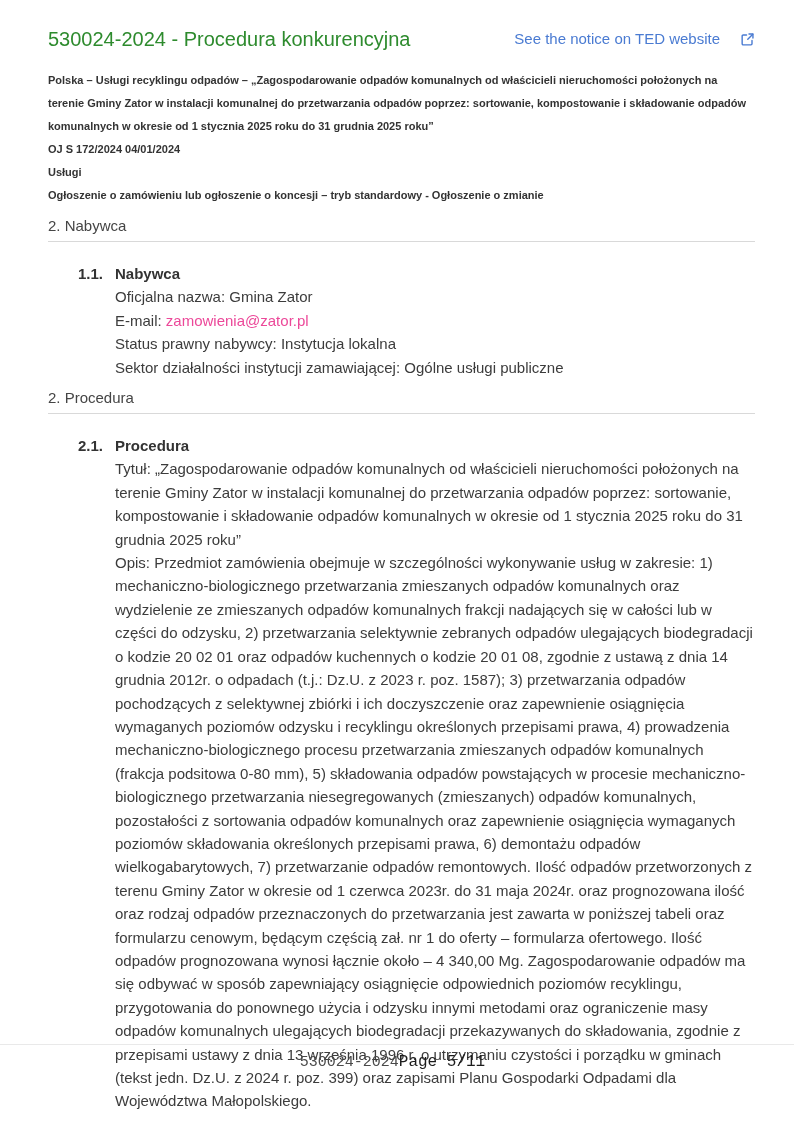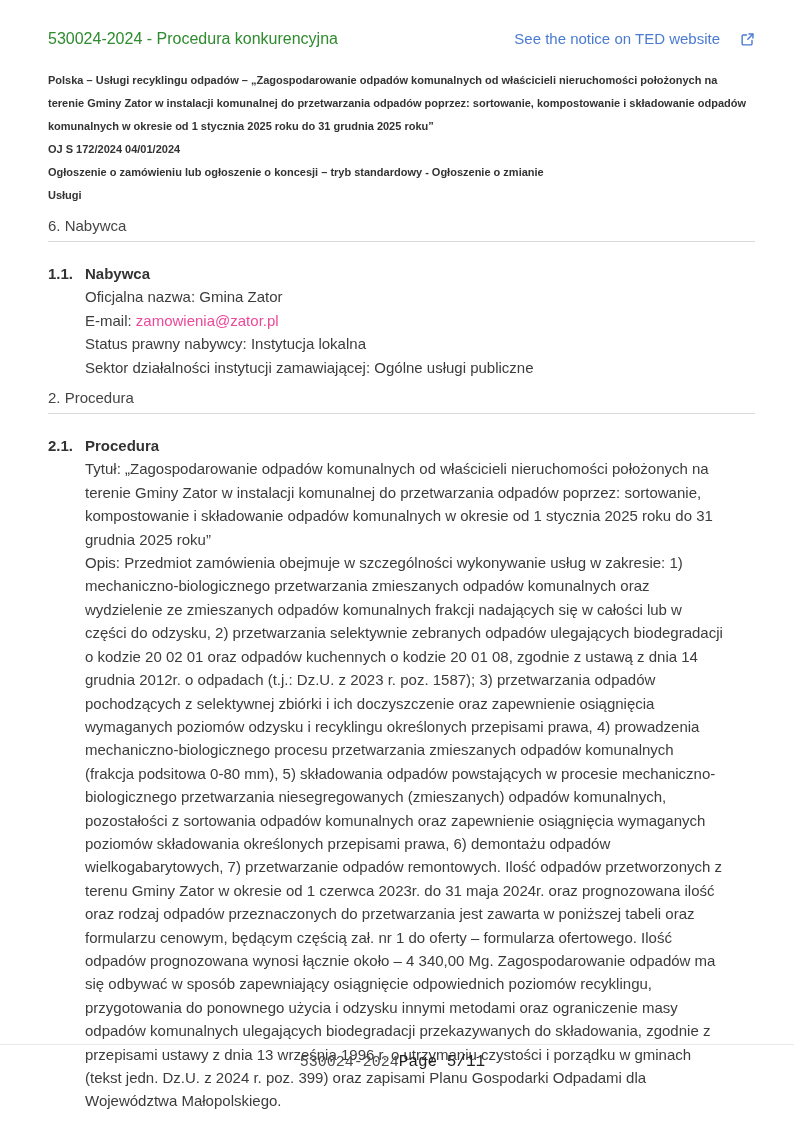--- a/index.html
+++ b/index.html
@@ -15,21 +15,21 @@
     overflow: hidden;
   }
   
   .header-row {
     display: flex;
     justify-content: space-between;
     align-items: flex-start;
     margin-bottom: 18px;
   }
   .doc-title {
-    font-size: 16px;
+    font-size: 20px;
     line-height: 24px;
     font-weight: 400;
     color: #2e8b2e;
     white-space: nowrap;
   }
   .ted-link {
     display: inline-flex;
     align-items: center;
     gap: 20px;
     font-size: 15px;
@@ -52,20 +52,21 @@
     margin-top: 8px;
     font-size: 15px;
     line-height: 22px;
     color: #454545;
     border-bottom: 1px solid #d9d9d9;
     padding-bottom: 4px;
   }
   
   .sub {
     margin-top: 20px;
+    margin-left: 30px;
     display: grid;
     grid-template-columns: 37px 640px;
     font-size: 15px;
     line-height: 23.4px;
   }
   .sub-number { font-weight: 700; color: #333333; }
   .sub-body   { color: #3c3c3c; }
   .sub-title  { font-weight: 700; color: #333333; }
   .sub-body .row { margin: 0; }
   .email-link { color: #ec4899; text-decoration: none; cursor: pointer; }
@@ -104,25 +105,25 @@
           <path d="M9.6 2.2h4.2v4.2" stroke="#4a7bd2" stroke-width="1.5" stroke-linecap="round" stroke-linejoin="round"></path>
           <path d="M13.6 2.4 8.3 7.7" stroke="#4a7bd2" stroke-width="1.5" stroke-linecap="round"></path>
         </svg>
       </span>
     </a>
   </div>
 
   <div class="intro">
     <div>Polska – Usługi recyklingu odpadów – „Zagospodarowanie odpadów komunalnych od właścicieli nieruchomości położonych na terenie Gminy Zator w instalacji komunalnej do przetwarzania odpadów poprzez: sortowanie, kompostowanie i składowanie odpadów komunalnych w okresie od 1 stycznia 2025 roku do 31 grudnia 2025 roku”</div>
     <div>OJ S 172/2024 04/01/2024</div>
+    <div>Usługi</div>
     <div>Ogłoszenie o zamówieniu lub ogłoszenie o koncesji – tryb standardowy - Ogłoszenie o zmianie</div>
-    <div>Usługi</div>
   </div>
 
-  <div class="section-heading">6. Nabywca</div>
+  <div class="section-heading">2. Nabywca</div>
 
   <div class="sub">
     <div class="sub-number">1.1.</div>
     <div class="sub-body">
       <div class="sub-title">Nabywca</div>
       <div class="row">Oficjalna nazwa: Gmina Zator</div>
       <div class="row"><span>E-mail: </span><a class="email-link">zamowienia@zator.pl</a></div>
       <div class="row">Status prawny nabywcy: Instytucja lokalna</div>
       <div class="row">Sektor działalności instytucji zamawiającej: Ogólne usługi publiczne</div>
     </div>

